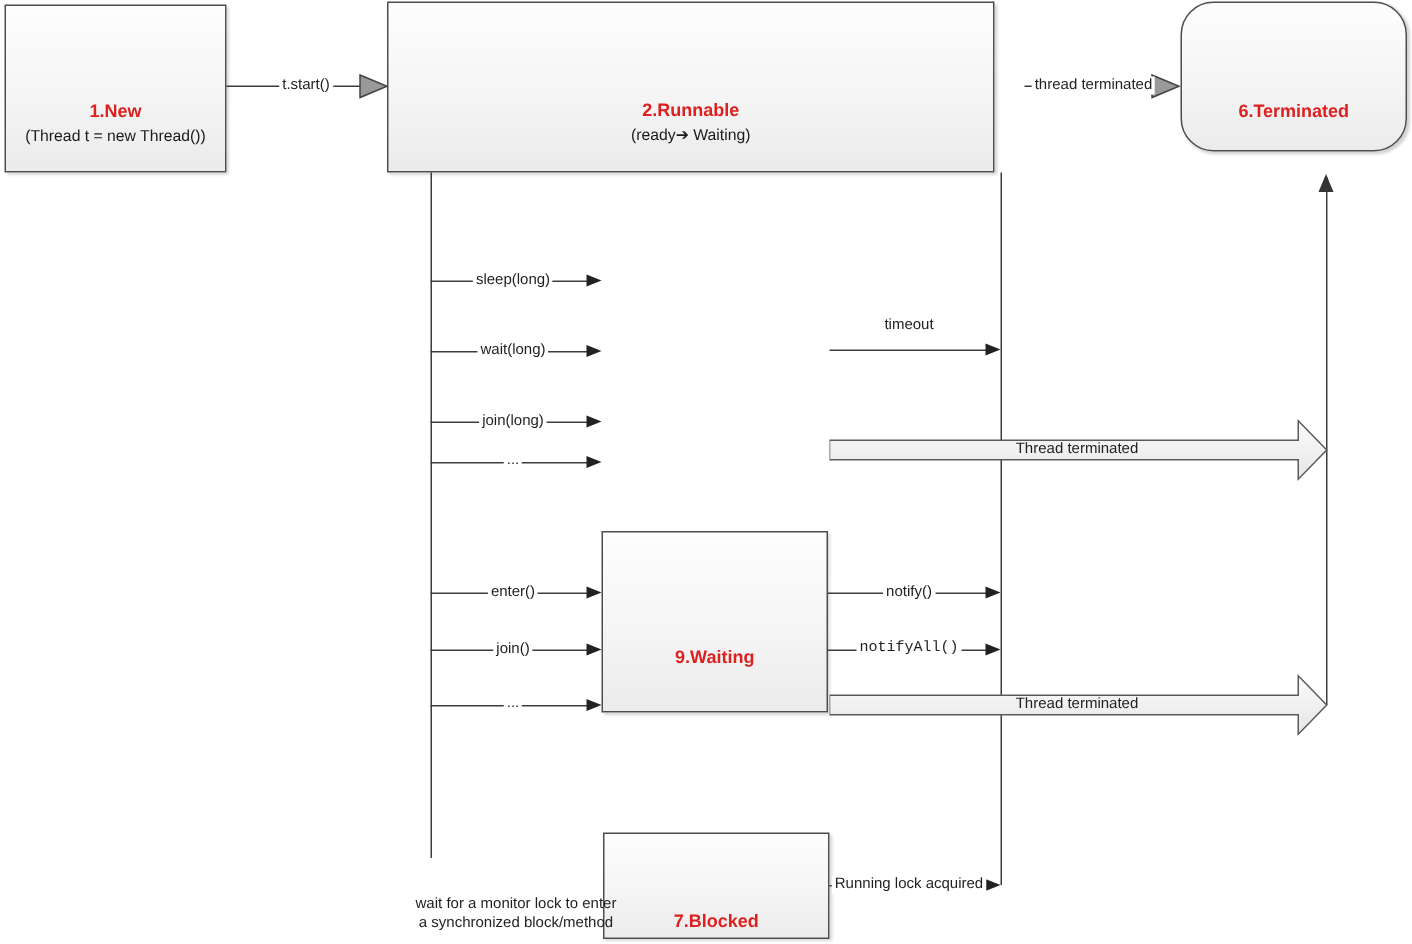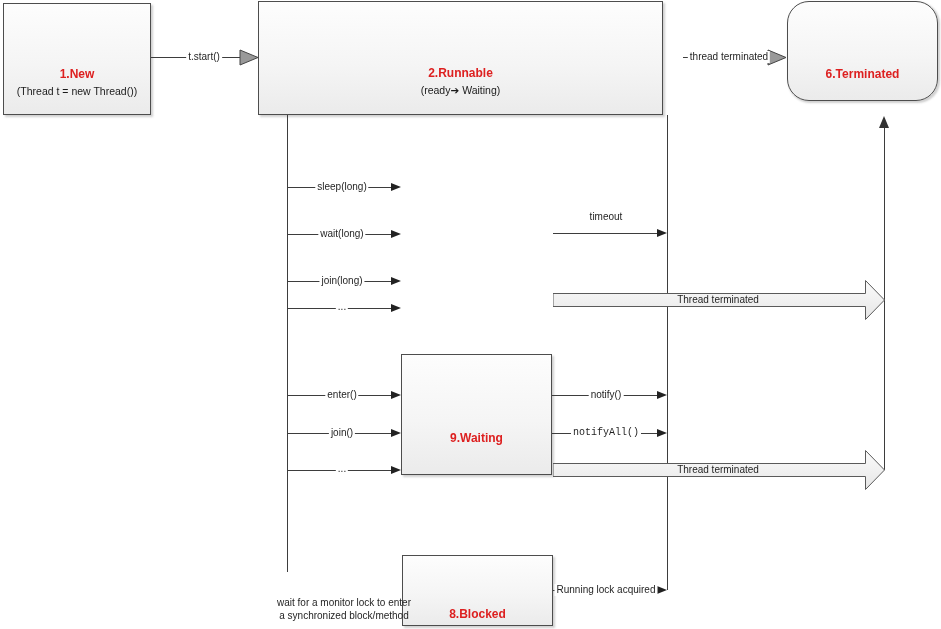--- a/index.html
+++ b/index.html
@@ -64,21 +64,21 @@
   <div class="box" style="left:787px;top:1px;width:151px;height:100px;border-radius:22px;">
     <div class="title">6.Terminated</div>
   </div>
 
 
   <div class="box" style="left:401px;top:354px;width:151px;height:121px;">
     <div class="title">9.Waiting</div>
   </div>
 
   <div class="box" style="left:402px;top:555px;width:151px;height:71px;">
-    <div class="title">8.Blocked</div>
+    <div class="title">7.Blocked</div>
   </div>
 
   <div class="hline" style="left:151px;top:57px;width:89px;"></div>
   <svg style="left:239px;top:49px;" width="20" height="17">
     <polygon points="1,1 19,8.5 1,16" fill="#999" stroke="#444" stroke-width="1"></polygon>
   </svg>
   <div class="lbl" style="left:204px;top:57px;">t.start()</div>
 
   <div class="hline" style="left:683px;top:57px;width:85px;"></div>
   <svg style="left:767px;top:49px;" width="20" height="17">

